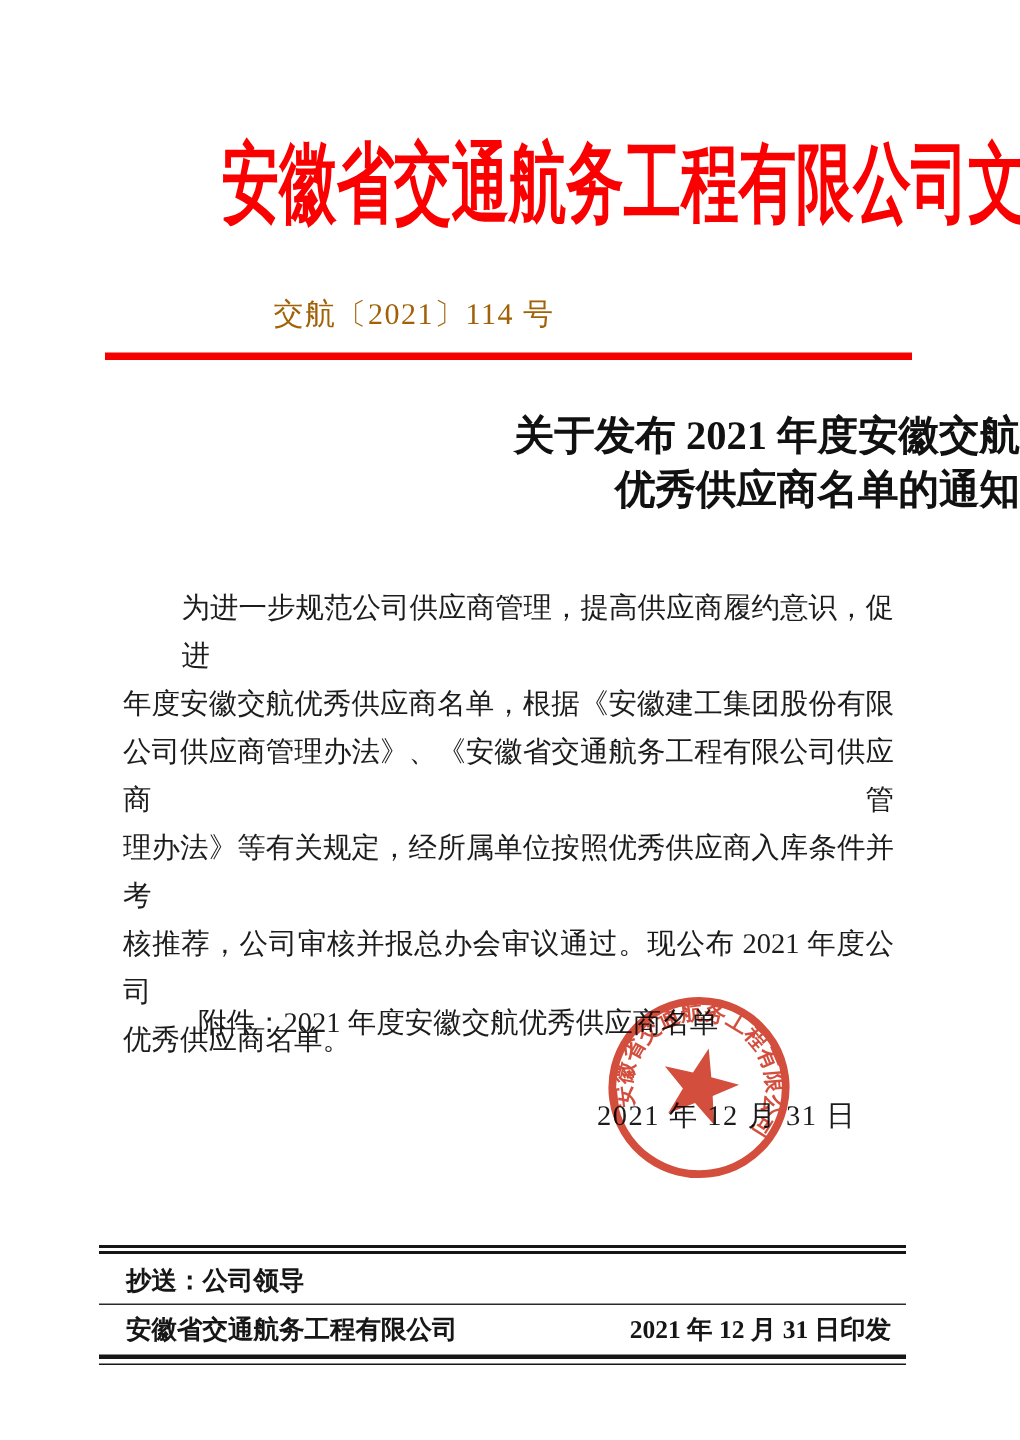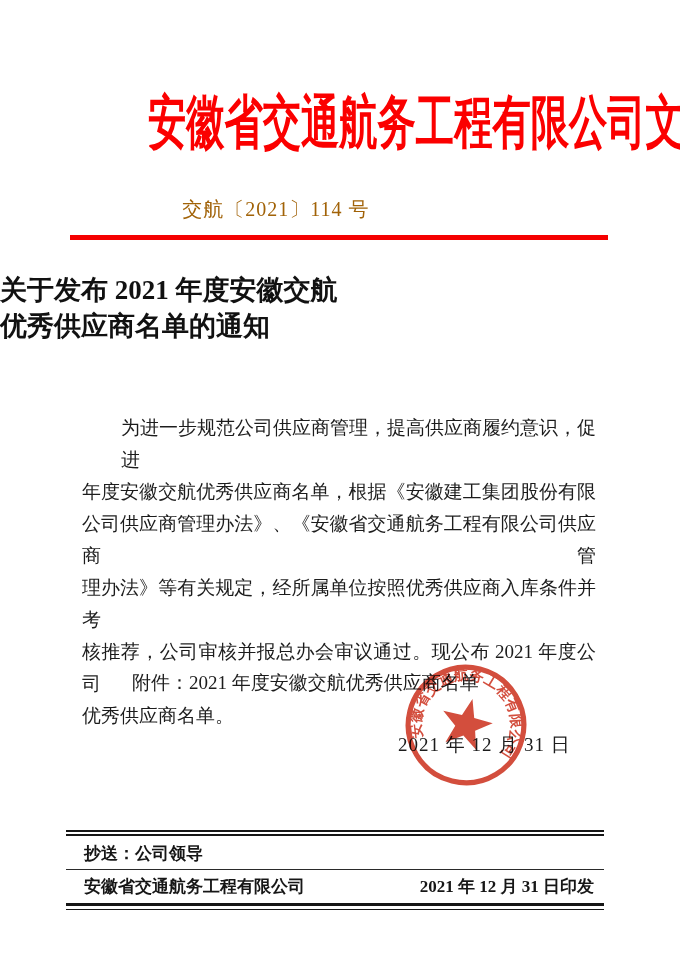--- a/index.html
+++ b/index.html
@@ -21,30 +21,30 @@
     position:absolute; top:196px; left:0; width:552px; text-align:center;
     font-size:20px; letter-spacing:1px; color:#a16207;
   }
   
   .red-rule {
     position:absolute; top:235px; left:70px; width:538px; height:5px;
     background:var(--rule-red,#f50000);
   }
   
   .doc-title {
-    position:absolute; top:272px; left:0; width:680px; text-align:left;
+    position:absolute; top:272px; left:0; width:680px; text-align:right;
     font-weight:bold; font-size:27px; line-height:36px; color:#111;
   }
   
   .salutation {
     position:absolute; top:380px; left:82px; width:514px;
     font-size:19px; line-height:32px;
   }
   .body-block {
-    position:absolute; top:412px; left:82px; width:514px;
+    position:absolute; top:390px; left:82px; width:514px;
     font-size:19px; line-height:32px;
   }
   .body-line { width:100%; }
   .jline { text-align:justify; text-align-last:justify; }
   .indent { padding-left:39px; }
   .attachment {
     position:absolute; top:670px; left:94px; width:514px;
     font-size:19px; line-height:26px; padding-left:38px;
   }
   .sign-date {

